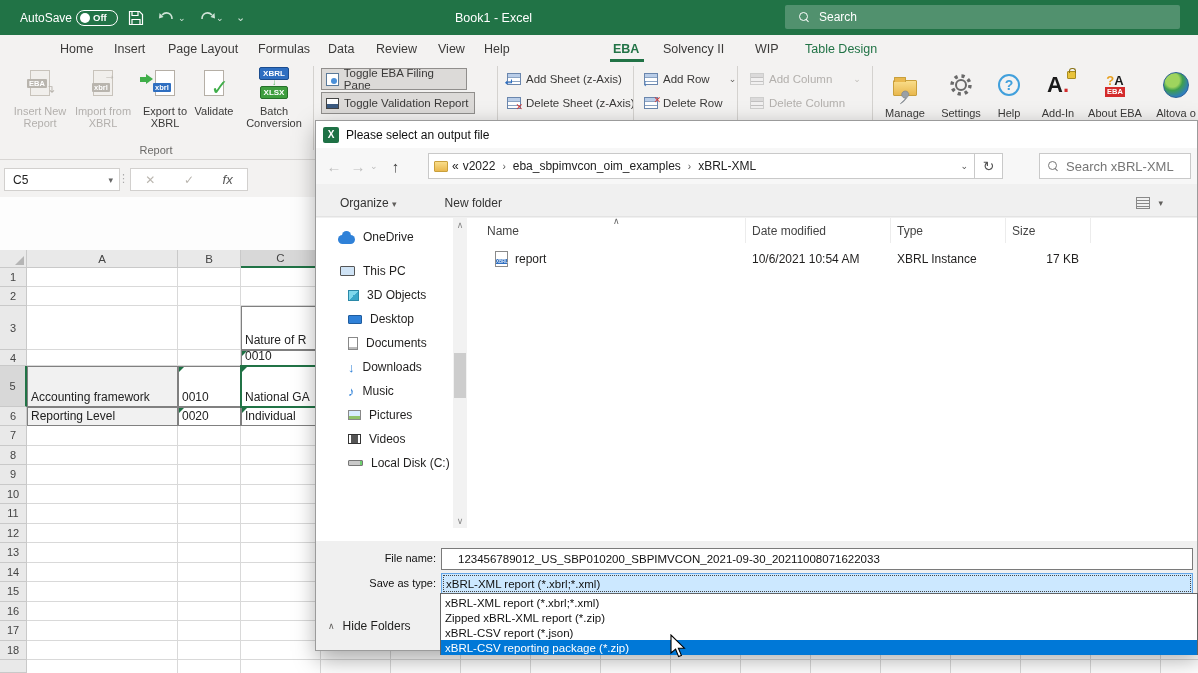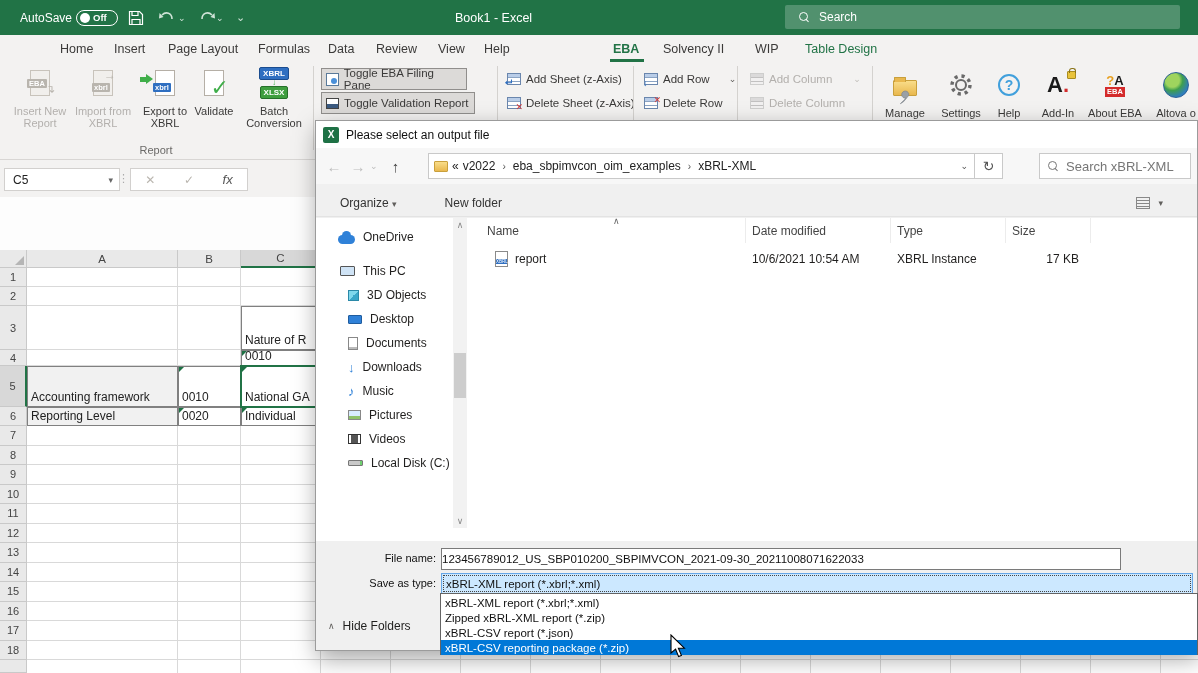--- a/index.html
+++ b/index.html
@@ -112,21 +112,21 @@
   .sscroll { position:absolute; left:137px; top:0; width:14px; height:310px; background:#f2f2f2; }
   .sthumb { position:absolute; left:1px; width:12px; background:#cdcdcd; }
   .sarrow { position:absolute; left:0; width:14px; color:#888; font-size:9px; text-align:center; }
   .flist-hdr { position:absolute; top:0; height:25px; display:flex; align-items:center; color:#444; font-size:12px; border-right:1px solid #ececec; padding-left:6px; }
   .frow-cell { position:absolute; top:30px; height:22px; display:flex; align-items:center; font-size:12px; color:#201f1e; padding-left:6px; }
   .sortcaret { position:absolute; top:-2px; color:#666; font-size:9px; }
   .fileicon { width:13px; height:16px; background:#fff; border:1px solid #8a8a8a; position:relative; }
   .fileicon::after { content:'XBRL'; position:absolute; left:0; bottom:2px; width:100%; background:#2f6fc1; color:#fff; font-size:4.5px; line-height:5px; text-align:center; }
   .fnrow { position:absolute; left:0; width:100%; font-size:12px; color:#111; }
   .fnlabel { position:absolute; text-align:right; width:115px; font-size:11px; color:#111; }
-  .fninput { position:absolute; left:125px; top:-3px; width:680px; height:22px; border:1px solid #7a7a7a; background:#fff; font-size:11.5px; font-family:"Liberation Sans","DejaVu Sans",sans-serif; padding:0 0; color:#111; }
+  .fninput { position:absolute; left:125px; top:-3px; width:752px; height:22px; border:1px solid #7a7a7a; background:#fff; font-size:11.5px; font-family:"Liberation Sans","DejaVu Sans",sans-serif; padding:0 16px; color:#111; }
   .typesel { position:absolute; left:125px; top:-3px; width:752px; height:21px; background:#cce8ff; border:1px solid #66a7e8; display:flex; align-items:center; padding:0 4px; font-size:11.5px; color:#111; outline:1px dotted #444; outline-offset:-3px; }
   .hidefold { position:absolute; left:12px; top:498px; display:flex; align-items:center; gap:8px; font-size:12px; color:#201f1e; }
   .ddlist { position:absolute; left:440px; top:593px; width:758px; height:62px; background:#fff; border:1px solid #646464; z-index:60; }
   .ddopt { position:absolute; left:0; width:100%; height:15px; display:flex; align-items:center; padding-left:4px; font-size:11.5px; color:#111; }
   .ddopt.hl { background:#0078d7; color:#fff; }
   .cursor { z-index:100; pointer-events:none; }
 </style>
 </head>
 <body>
 

